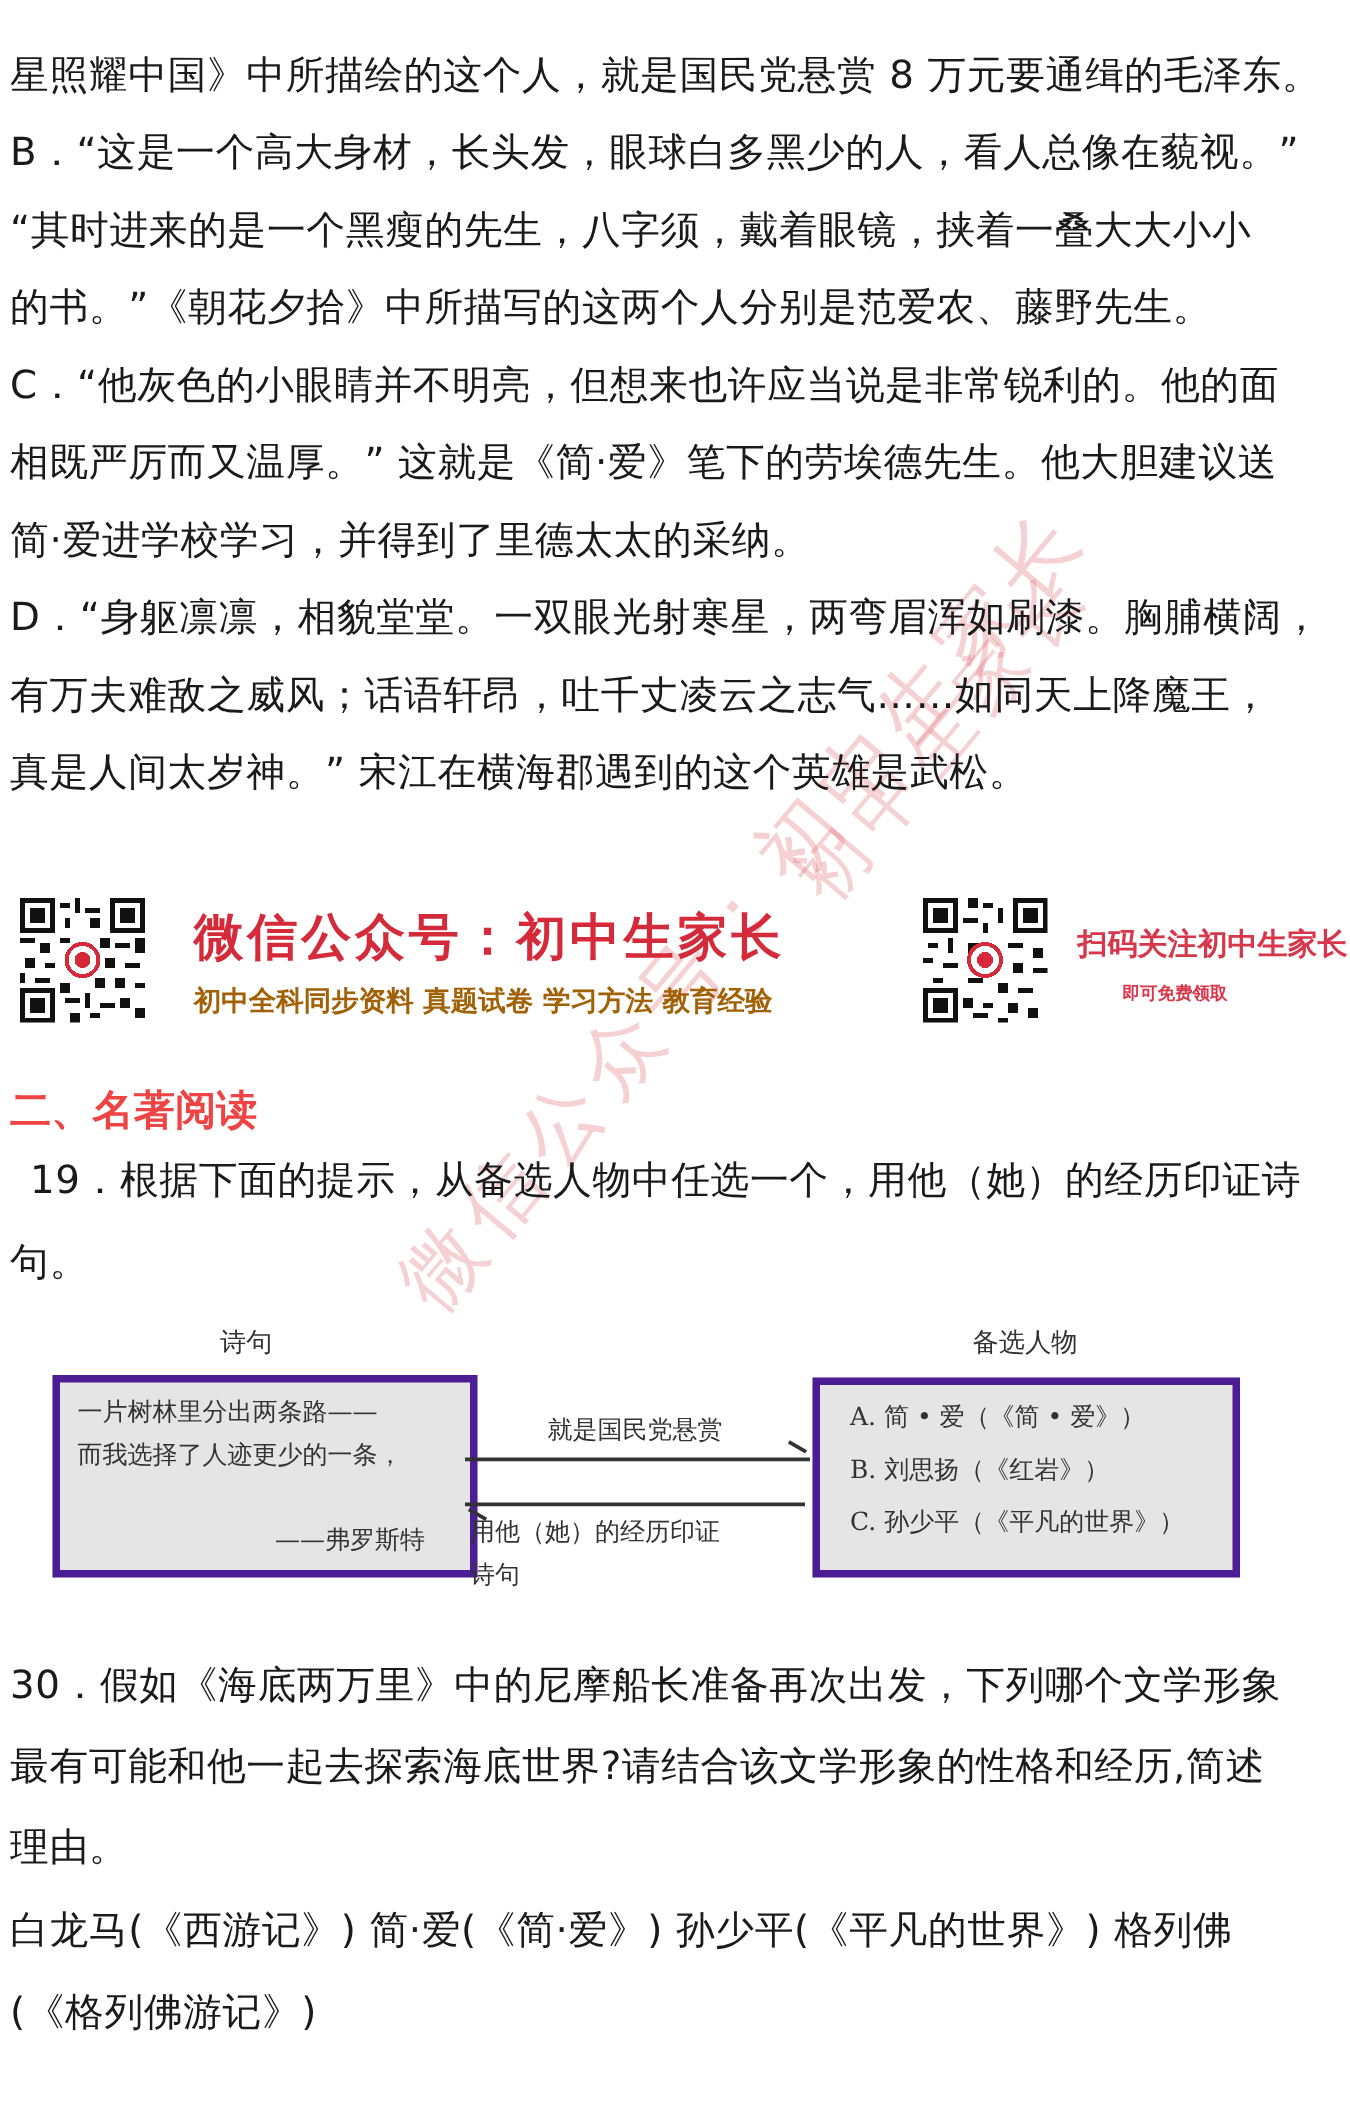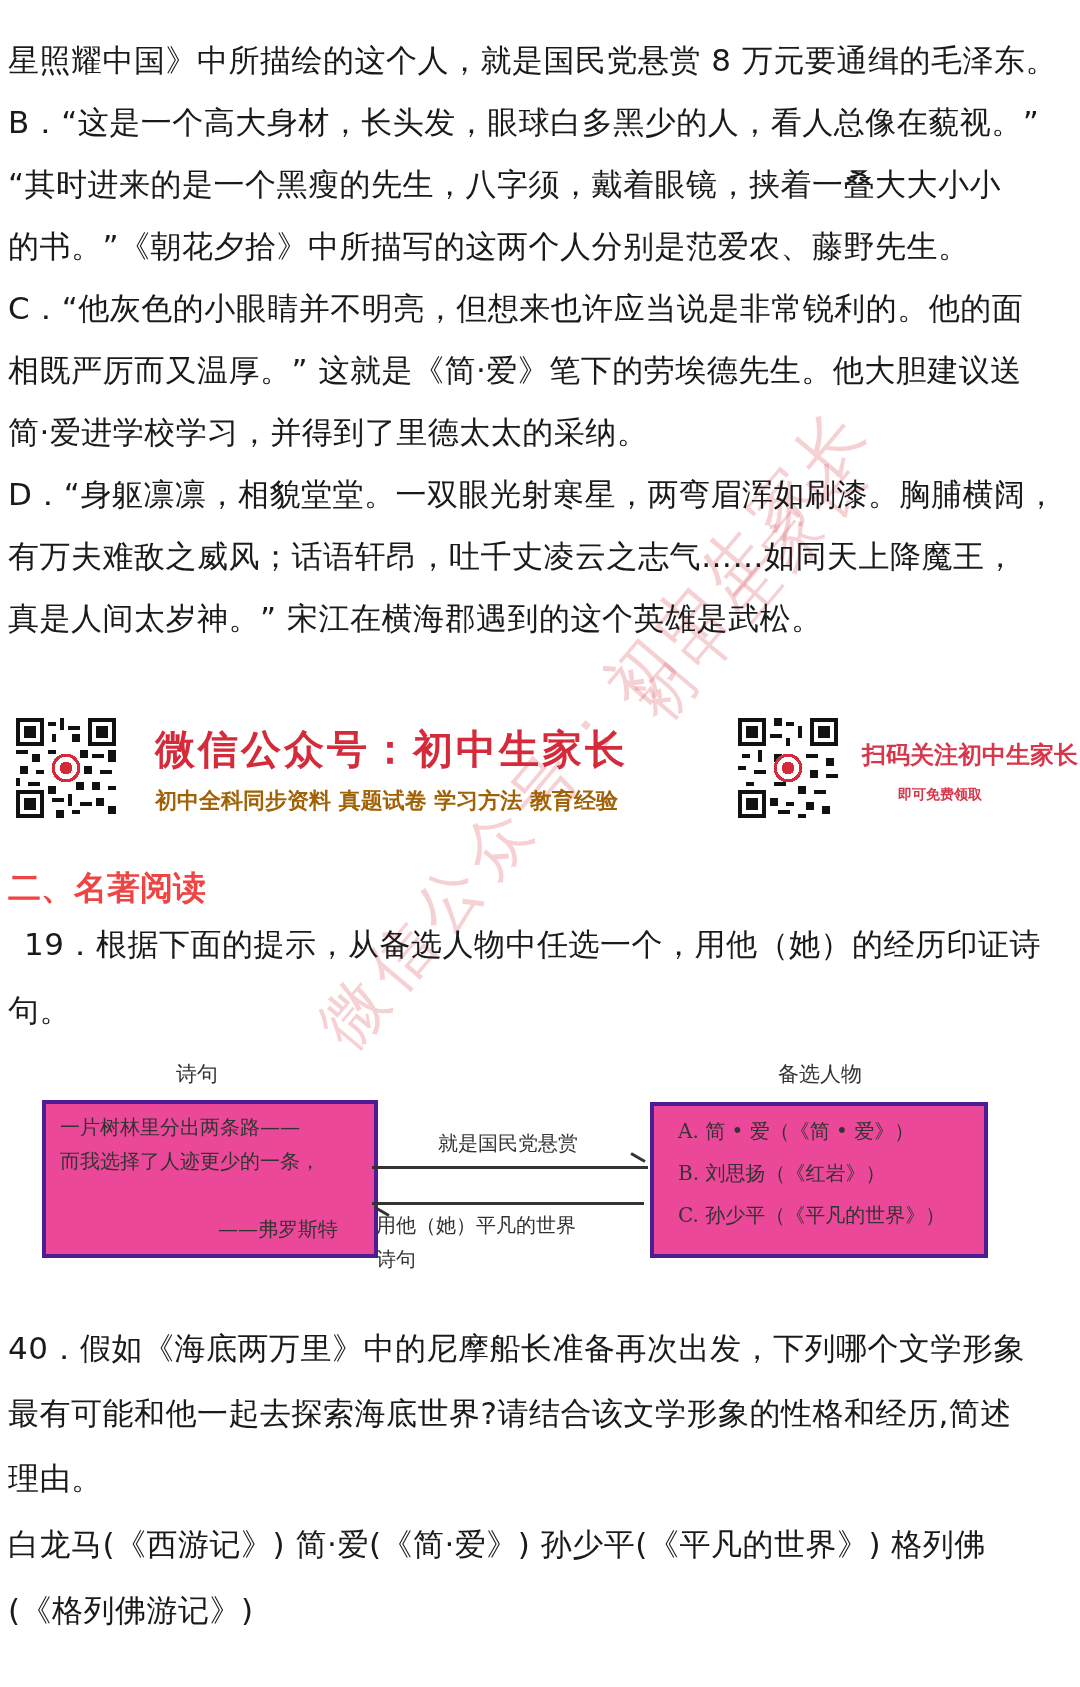--- a/index.html
+++ b/index.html
@@ -11,21 +11,21 @@
     .banner { position: absolute; left: 0; top: 712px; width: 1080px; height: 118px; }
     .qr { position: absolute; width: 100px; height: 100px; background: #fff; }
     .qr svg { width: 100%; height: 100%; }
     .banner-title { position: absolute; left: 155px; top: 10px; font-size: 40px; font-weight: bold; color: #d42a3a; letter-spacing: 3px; }
     .banner-sub { position: absolute; left: 155px; top: 74px; font-size: 22px; font-weight: bold; color: #a16207; }
     .banner-right1 { position: absolute; left: 862px; top: 27px; font-size: 24px; font-weight: bold; color: #d8364a; }
     .banner-right2 { position: absolute; left: 898px; top: 74px; font-size: 14px; font-weight: bold; color: #d8364a; }
     .section-head { position: absolute; left: 8px; top: 866px; font-size: 33px; font-weight: bold; color: #ef4444; }
     .diagram { position: absolute; left: 40px; top: 1058px; width: 960px; height: 220px; font-family: "DejaVu Serif", serif; color: #333; }
     .dlabel { position: absolute; font-size: 21px; }
-    .dbox { position: absolute; border: 4px solid #4c1d95; background: #ec4899; }
+    .dbox { position: absolute; border: 6px solid #4c1d95; background: #e5e5e5; }
     .dtext { position: absolute; font-size: 20px; line-height: 34px; white-space: nowrap; }
     .arrow { position: absolute; height: 3px; background: #333; }
   </style>
 </head>
 <body>
 
 <div class="watermark" style="left:300px; top:1010px;">微信公众号：初中生家长</div>
 <div class="watermark" style="left:620px; top:690px; font-size:56px;">初中生家长</div>
 
 <div>
@@ -150,29 +150,29 @@
     <div class="dtext" style="left:14px; top:40px;">而我选择了人迹更少的一条，</div>
     <div class="dtext" style="left:172px; top:108px;">——弗罗斯特</div>
   </div>
 
   <div class="dtext" style="left:398px; top:68px;">就是国民党悬赏</div>
   <div class="arrow" style="left:332px; top:108px; width:276px;"></div>
   <div style="position:absolute; left:590px; top:98px; width:16px; height:3px; background:#333; transform:rotate(30deg);"></div>
 
   <div class="arrow" style="left:332px; top:144px; width:272px;"></div>
   <div style="position:absolute; left:334px; top:152px; width:16px; height:3px; background:#333; transform:rotate(30deg);"></div>
-  <div class="dtext" style="left:336px; top:150px;">用他（她）平凡的世界</div>
+  <div class="dtext" style="left:336px; top:150px;">用他（她）的经历印证</div>
   <div class="dtext" style="left:336px; top:184px;">诗句</div>
 
   <div class="dbox" style="left:610px; top:44px; width:330px; height:148px;">
     <div class="dtext" style="left:24px; top:8px;">A. 简 • 爱（《简 • 爱》）</div>
     <div class="dtext" style="left:24px; top:50px;">B. 刘思扬（《红岩》）</div>
     <div class="dtext" style="left:24px; top:92px;">C. 孙少平（《平凡的世界》）</div>
   </div>
 </div>
 
 <div>
-  <div class="line" style="top:1328px;">40．假如《海底两万里》中的尼摩船长准备再次出发，下列哪个文学形象</div>
+  <div class="line" style="top:1328px;">30．假如《海底两万里》中的尼摩船长准备再次出发，下列哪个文学形象</div>
   <div class="line" style="top:1393px;">最有可能和他一起去探索海底世界?请结合该文学形象的性格和经历,简述</div>
   <div class="line" style="top:1458px;">理由。</div>
   <div class="line" style="top:1524px;">白龙马(《西游记》)   简·爱(《简·爱》)   孙少平(《平凡的世界》)   格列佛</div>
   <div class="line" style="top:1590px;">(《格列佛游记》)</div>
 </div>
 
 </body></html>

